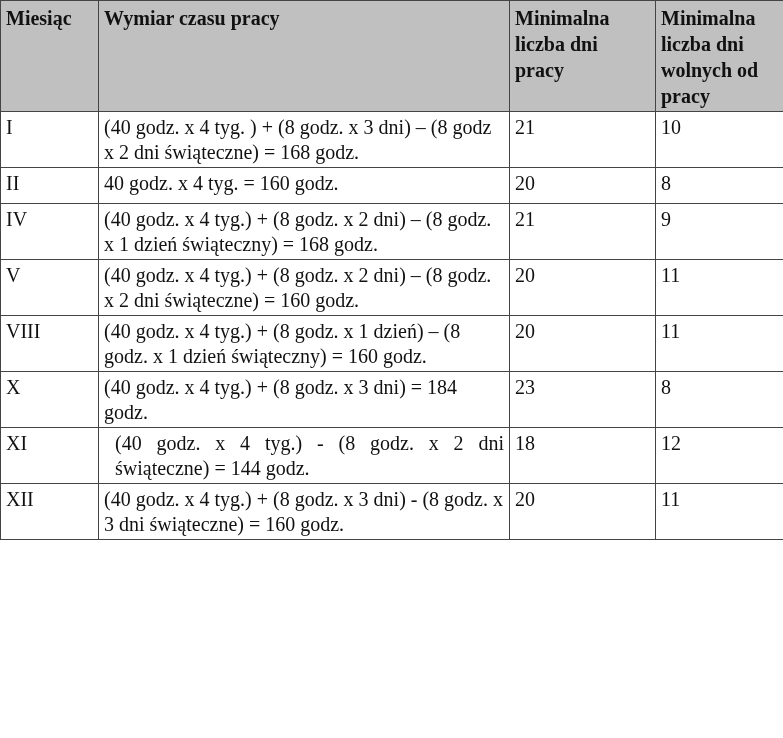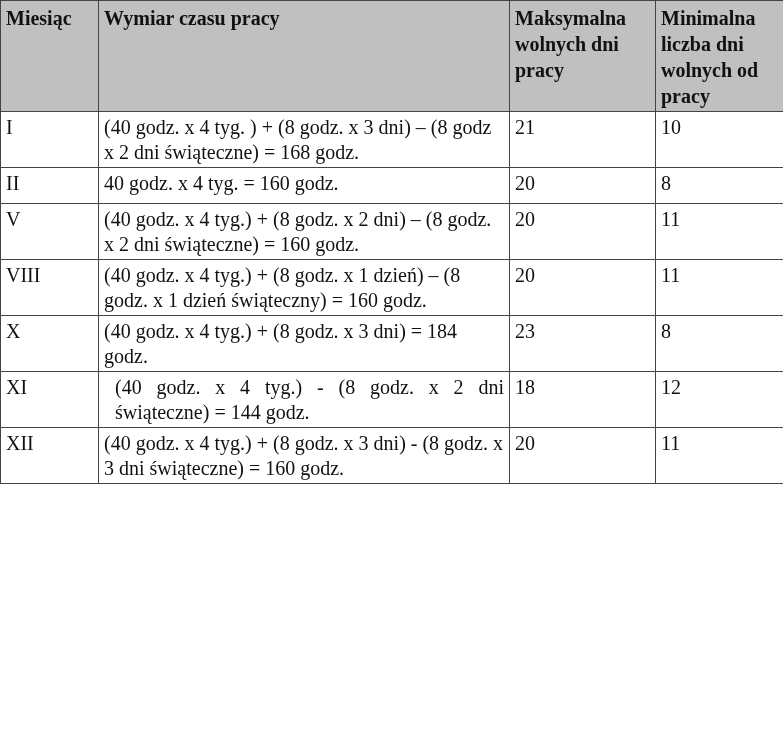--- a/index.html
+++ b/index.html
@@ -41,36 +41,42 @@
   <colgroup>
     <col class="c1">
       <col class="c2">
       <col class="c3">
       <col class="c4">
   </colgroup>
   <thead>
     <tr>
       <th>Miesiąc</th>
       <th>Wymiar czasu pracy</th>
-      <th>Maksymalna wolnych dni pracy</th>
+      <th>Minimalna liczba dni pracy</th>
       <th>Minimalna liczba dni wolnych od pracy</th>
     </tr>
   </thead>
   <tbody>
     <tr class="h2">
       <td>I</td>
       <td>(40 godz. x 4 tyg. ) + (8 godz. x 3 dni) – (8 godz x 2 dni świąteczne) = 168 godz.</td>
       <td>21</td>
       <td>10</td>
     </tr>
     <tr class="h1">
       <td>II</td>
       <td>40 godz. x 4 tyg. = 160 godz.</td>
       <td>20</td>
       <td>8</td>
+    </tr>
+    <tr class="h2">
+      <td>IV</td>
+      <td>(40 godz. x 4 tyg.) + (8 godz. x 2 dni) – (8 godz. x 1 dzień świąteczny) = 168 godz.</td>
+      <td>21</td>
+      <td>9</td>
     </tr>
     <tr class="h2">
       <td>V</td>
       <td>(40 godz. x 4 tyg.) + (8 godz. x 2 dni) – (8 godz. x 2 dni świąteczne) = 160 godz.</td>
       <td>20</td>
       <td>11</td>
     </tr>
     <tr class="h2">
       <td>VIII</td>
       <td>(40 godz. x 4 tyg.) + (8 godz. x 1 dzień) – (8 godz. x 1 dzień świąteczny) = 160 godz.</td>

